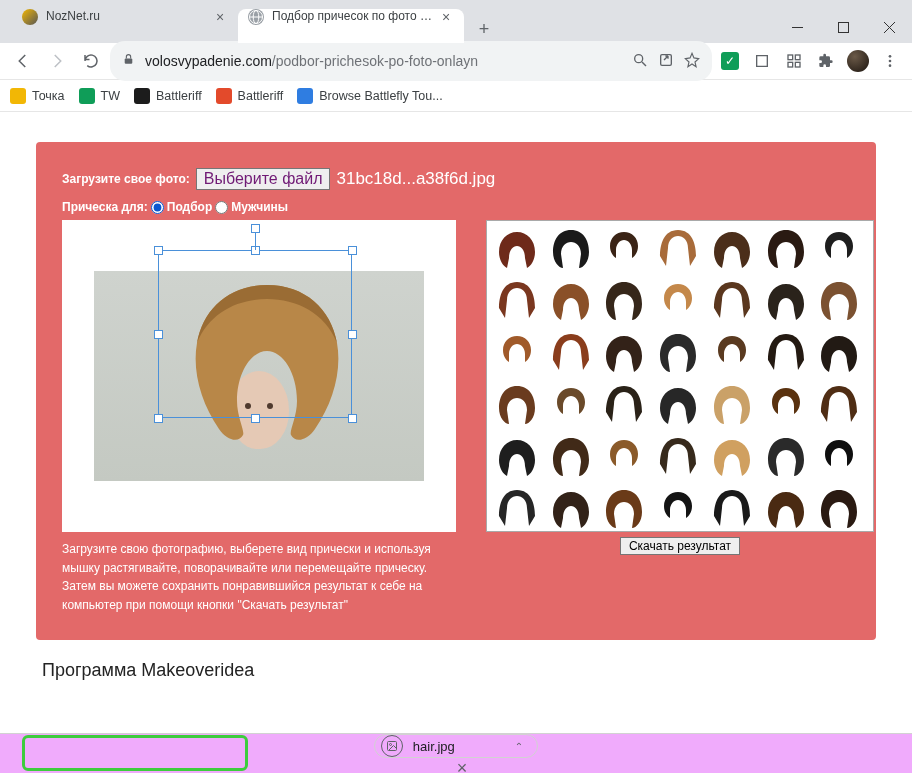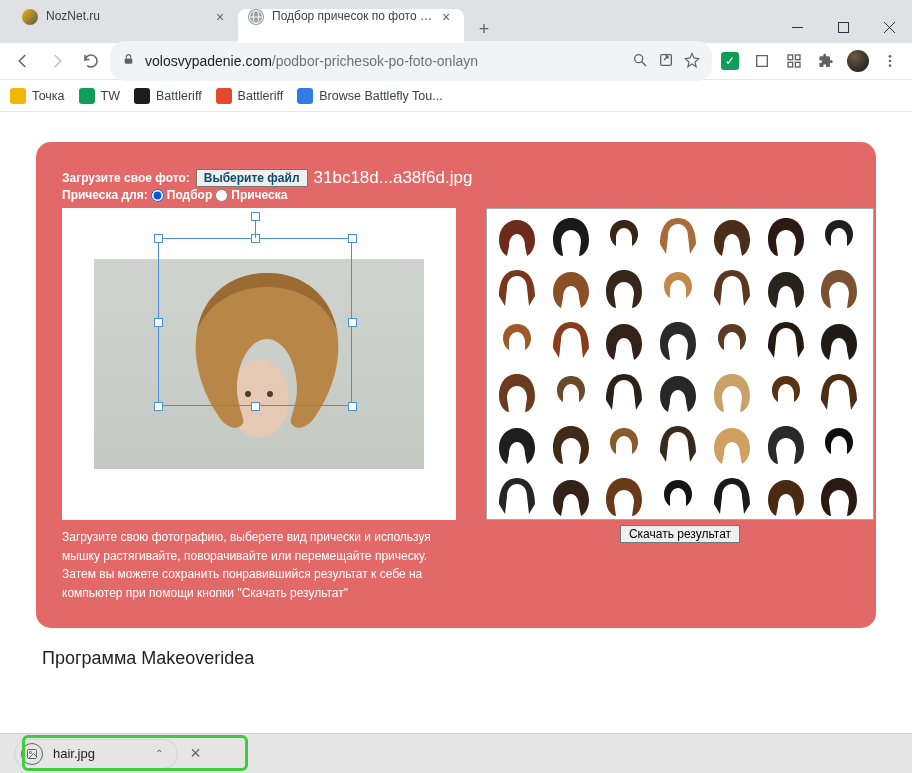--- a/index.html
+++ b/index.html
@@ -30,46 +30,46 @@
 .ext-badge { width: 18px; height: 18px; border-radius: 3px; }
 .avatar-chip { width: 22px; height: 22px; border-radius: 50%; background: radial-gradient(circle at 35% 30%, #6b5a48 0%, #2b221a 80%); }
 
 
 .bookmarks { display: flex; align-items: center; height: 32px; background: #fff; padding: 0 10px; gap: 14px; font-size: 12.5px; color: #3c4043; border-bottom: 1px solid #e6e6e6; }
 .bm { display: flex; align-items: center; gap: 6px; cursor: pointer; }
 .bm-icon { width: 16px; height: 16px; border-radius: 3px; }
 
 
 .content { background: #fff; height: 621px; overflow: hidden; }
-.widget { background: #e36969; margin: 30px 36px 0; padding: 26px; border-radius: 15px; position: relative; }
+.widget { background: #e36969; margin: 30px 36px 0; padding: 26px; border-radius: 4px; position: relative; }
 .widget-top { color: #fff; font-size: 12px; font-weight: 700; display: flex; align-items: center; gap: 6px; }
-.file-btn { background: #efefef; border: 1px solid #767676; padding: 1px 7px; font-size: 12px; font-weight: 700; color: #0c4a6e; cursor: pointer; }
+.file-btn { background: #efefef; border: 1px solid #767676; padding: 1px 7px; font-size: 16px; font-weight: 400; color: #701a75; cursor: pointer; }
 .file-name { font-weight: 400; color: #fff; font-size: 17px; }
-.widget-gender { color: #fff; font-size: 12px; font-weight: 700; display: flex; align-items: center; gap: 3px; }
+.widget-gender { margin-top: 10px; color: #fff; font-size: 12px; font-weight: 700; display: flex; align-items: center; gap: 3px; }
 .widget-gender input { accent-color: #0b57d0; }
 .widget-body { display: flex; gap: 30px; margin-top: 6px; }
 .thumbs-pane { background: #fff; border: 1px solid #a9a9a9; width: 388px; height: 312px; overflow-y: scroll; padding: 2px 6px; }
 .thumbs-grid { display: grid; grid-template-columns: repeat(7, 1fr); gap: 2px 2px; }
 .thumb { width: 48px; height: 50px; display: flex; align-items: center; justify-content: center; }
 .thumb svg { width: 44px; height: 44px; }
 .dl-wrap { text-align: center; margin-top: 4px; }
 .dl-btn { background: #efefef; border: 1px solid #767676; padding: 1px 8px; font-size: 12px; cursor: pointer; }
 .preview-pane { background: #fff; width: 394px; height: 312px; display: flex; align-items: center; justify-content: center; position: relative; }
 .photo { width: 330px; height: 210px; background: linear-gradient(#cfd3ce,#c4c9c2); display: flex; align-items: center; justify-content: center; position: relative; }
 .face { width: 60px; height: 78px; background: #e5c9b5; border-radius: 50% 50% 48% 48%; position: relative; top: 34px; }
 .face::before, .face::after { content: ''; position: absolute; width: 6px; height: 6px; background: #4f3a2e; border-radius: 50%; top: 32px; }
 .face::before { left: 16px; } .face::after { right: 16px; }
 .hair-ov { position: absolute; top: 6px; left: 88px; width: 170px; height: 168px; }
 .sel-box { position: absolute; border: 1px solid #4a90d9; }
 .sel-dot { position: absolute; width: 9px; height: 9px; background: #fff; border: 1px solid #4a90d9; }
 .instruct { color: #fff; font-size: 12px; line-height: 1.55; margin-top: 8px; width: 394px; }
 .heading { margin: 20px 42px 0; font-size: 18px; color: #232323; font-weight: 400; }
 
 
-.dl-bar { position: absolute; bottom: 0; left: 0; right: 0; height: 40px; background: #e5e5e5; border-top: 1px solid #d2d2d2; display: flex; align-items: center; padding: 0 14px; }
+.dl-bar { position: absolute; bottom: 0; left: 0; right: 0; height: 40px; background: #f0abfc; border-top: 1px solid #d2d2d2; display: flex; align-items: center; padding: 0 14px; flex-direction: column; }
 .dl-chip { display: flex; align-items: center; gap: 10px; border: 1px solid #d2d2d2; border-radius: 16px; height: 30px; padding: 0 14px 0 6px; font-size: 13px; color: #202124; cursor: pointer; }
 .dl-highlight { position: absolute; border: 3px solid #3dcc3d; border-radius: 6px; left: 22px; bottom: 2px; width: 226px; height: 36px; pointer-events: none; }
 .dl-file-icon { width: 22px; height: 22px; border: 1px solid #5f6368; border-radius: 50%; display: flex; align-items: center; justify-content: center; }
 .dl-caret { color: #5f6368; font-size: 10px; margin-left: 50px; }
 .show-all { margin-left: auto; border: 1px solid #c9d6ef; color: #1a73e8; background: #fff; padding: 5px 12px; border-radius: 4px; font-size: 13px; cursor: pointer; }
 .dl-close { margin-left: 12px; color: #5f6368; font-size: 18px; cursor: pointer; }
 
 
 .thumbs-pane::-webkit-scrollbar { width: 16px; }
 .thumbs-pane::-webkit-scrollbar-track { background: #f1f1f1; }
@@ -211,21 +211,21 @@
     <div class="widget-top">
       <span>Загрузите свое фото:</span>
       <button class="file-btn">Выберите файл</button>
       <span class="file-name">31bc18d...a38f6d.jpg</span>
     </div>
     <div class="widget-gender">
       <span>Прическа для:</span>
       <input type="radio" checked="" style="">
         <span>Подбор</span>
       <input type="radio" style="">
-        <span>Прическа</span>
+        <span>Мужчины</span>
     </div>
     <div class="widget-body">
       <div>
         <div class="preview-pane">
           <div class="photo">
             <div class="face"></div>
             <svg class="hair-ov" viewBox="0 0 170 168">
               <path d="M85 8c-38 0-64 24-70 58-5 28 4 60 22 86 8 12 20 14 24 6 2-4-6-18-6-34 0-28 14-50 30-50s30 22 30 50c0 16-8 30-6 34 4 8 16 6 24-6 18-26 27-58 22-86-6-34-32-58-70-58z" fill="#b88748"></path>
               <path d="M85 8c-38 0-64 24-70 58 12-30 40-44 70-44s58 14 70 44c-6-34-32-58-70-58z" fill="#9a6c34"></path>
             </svg>

